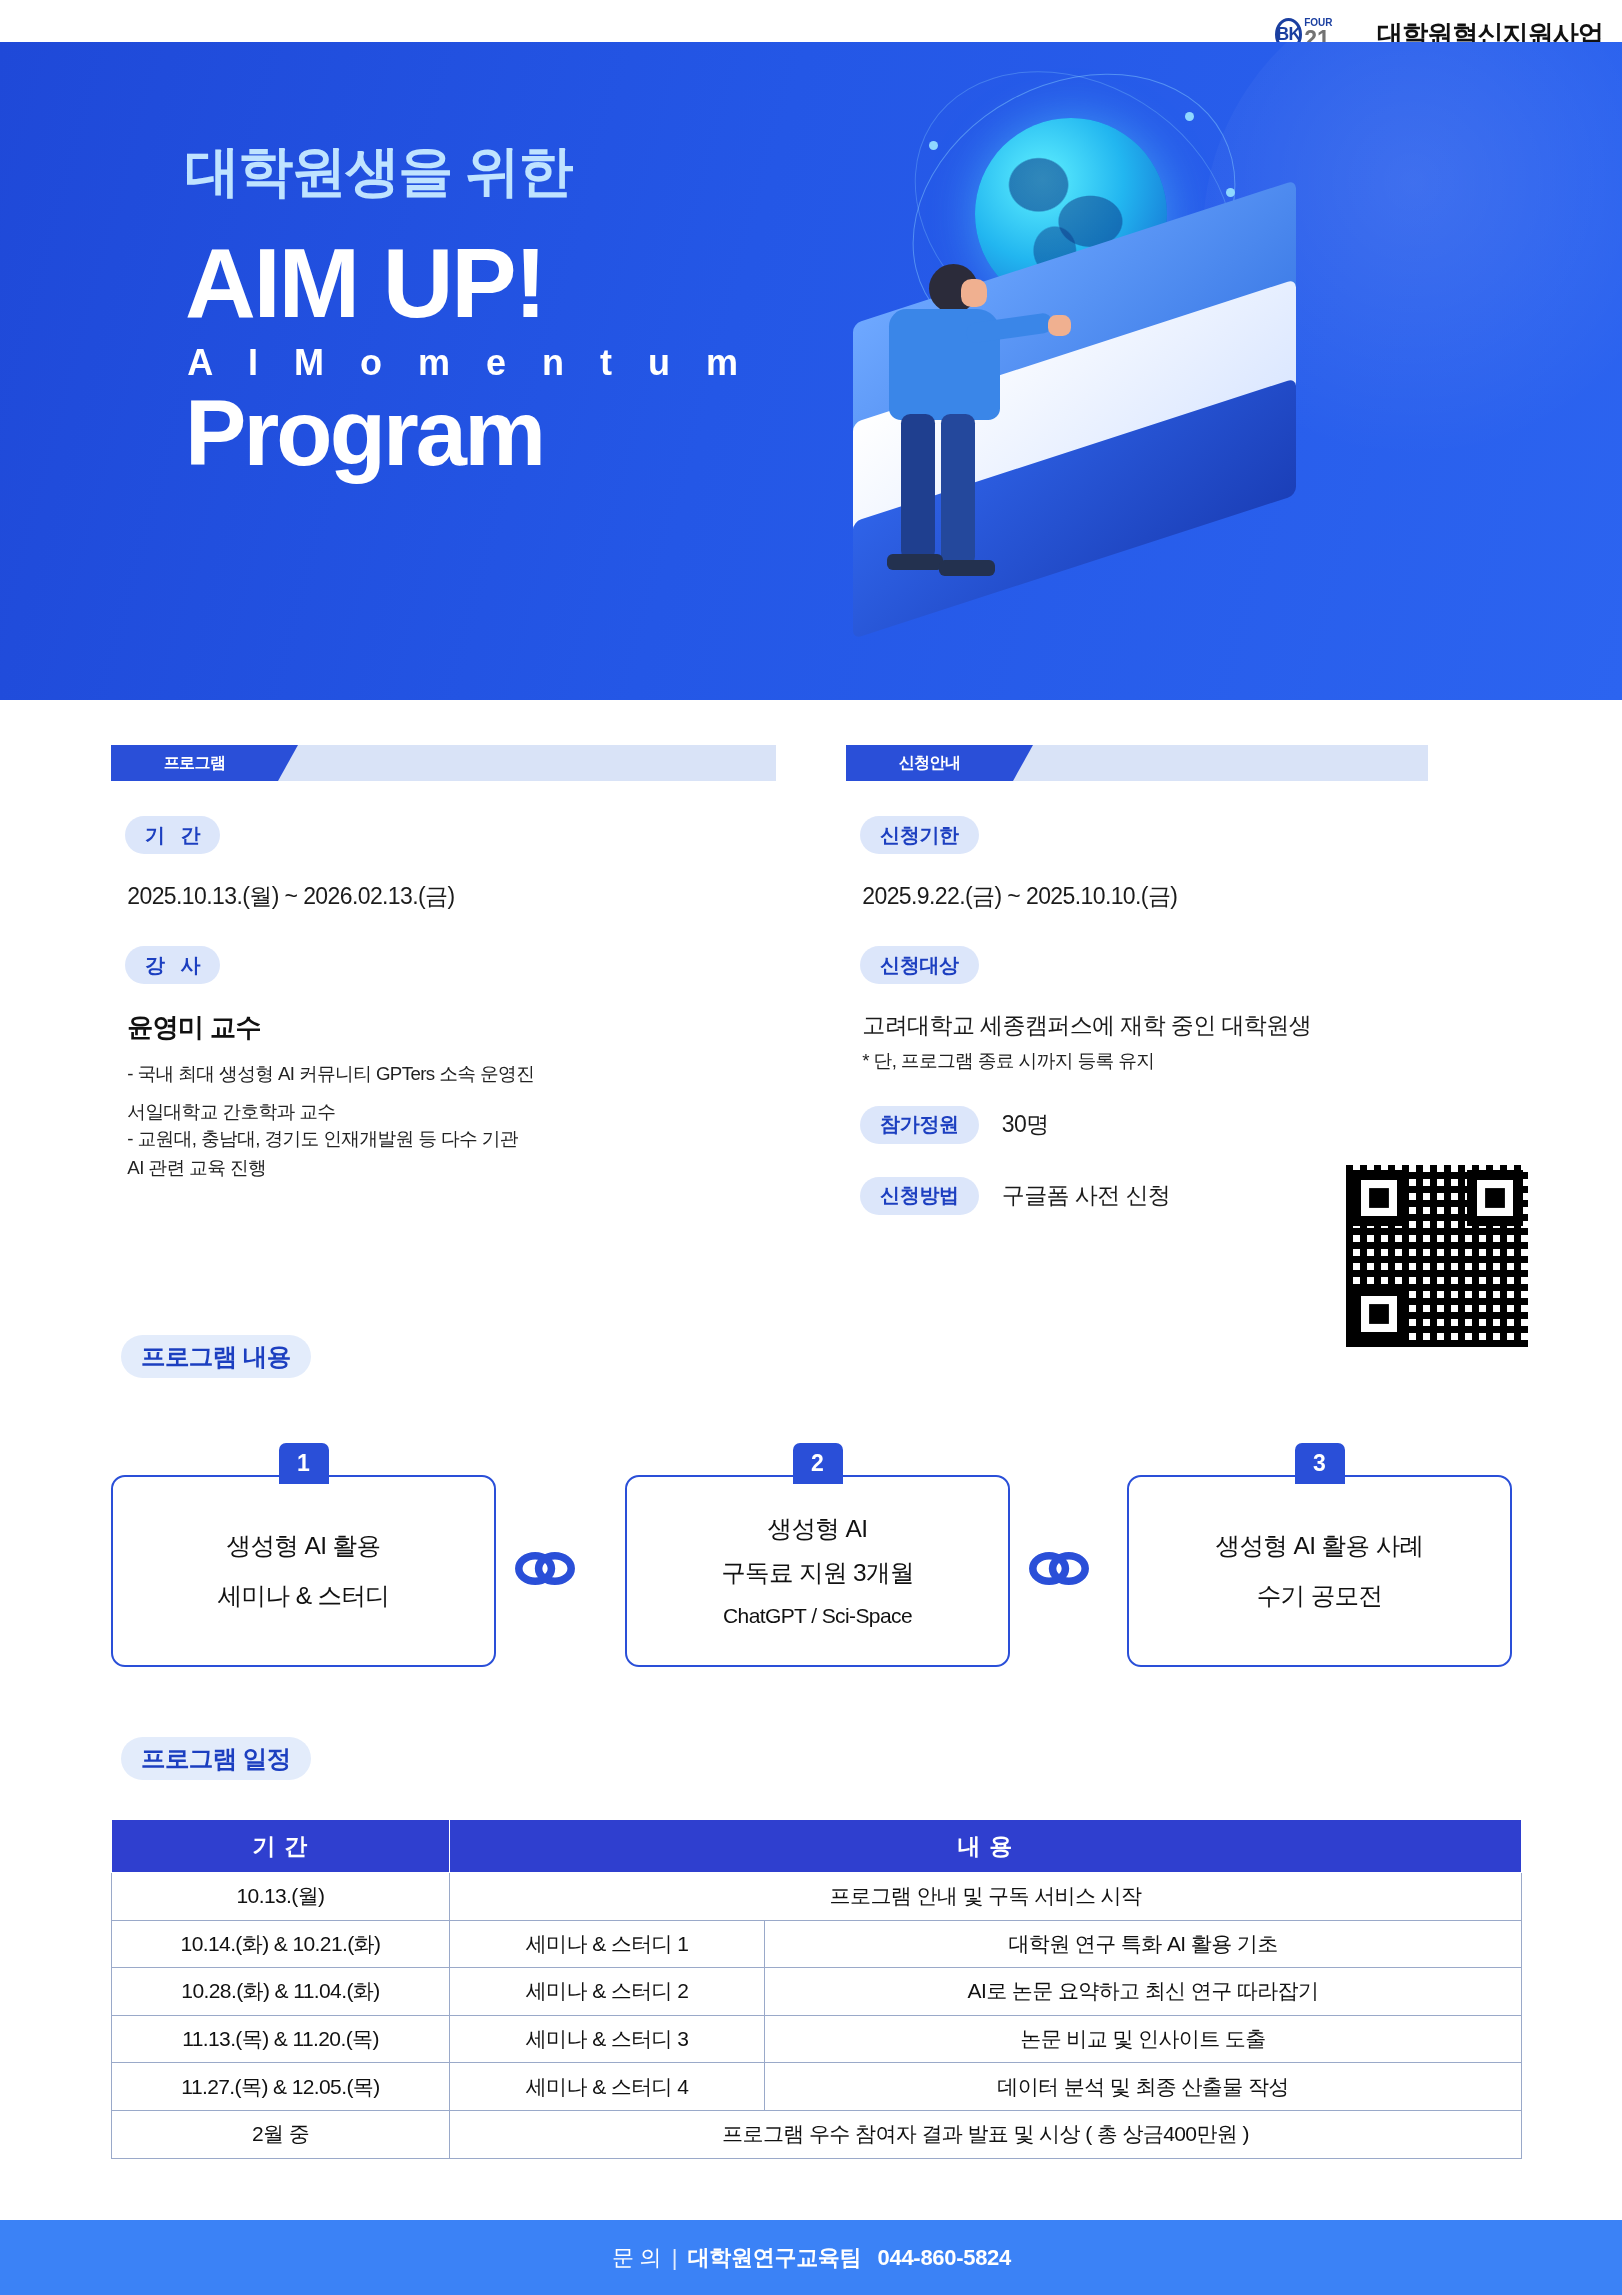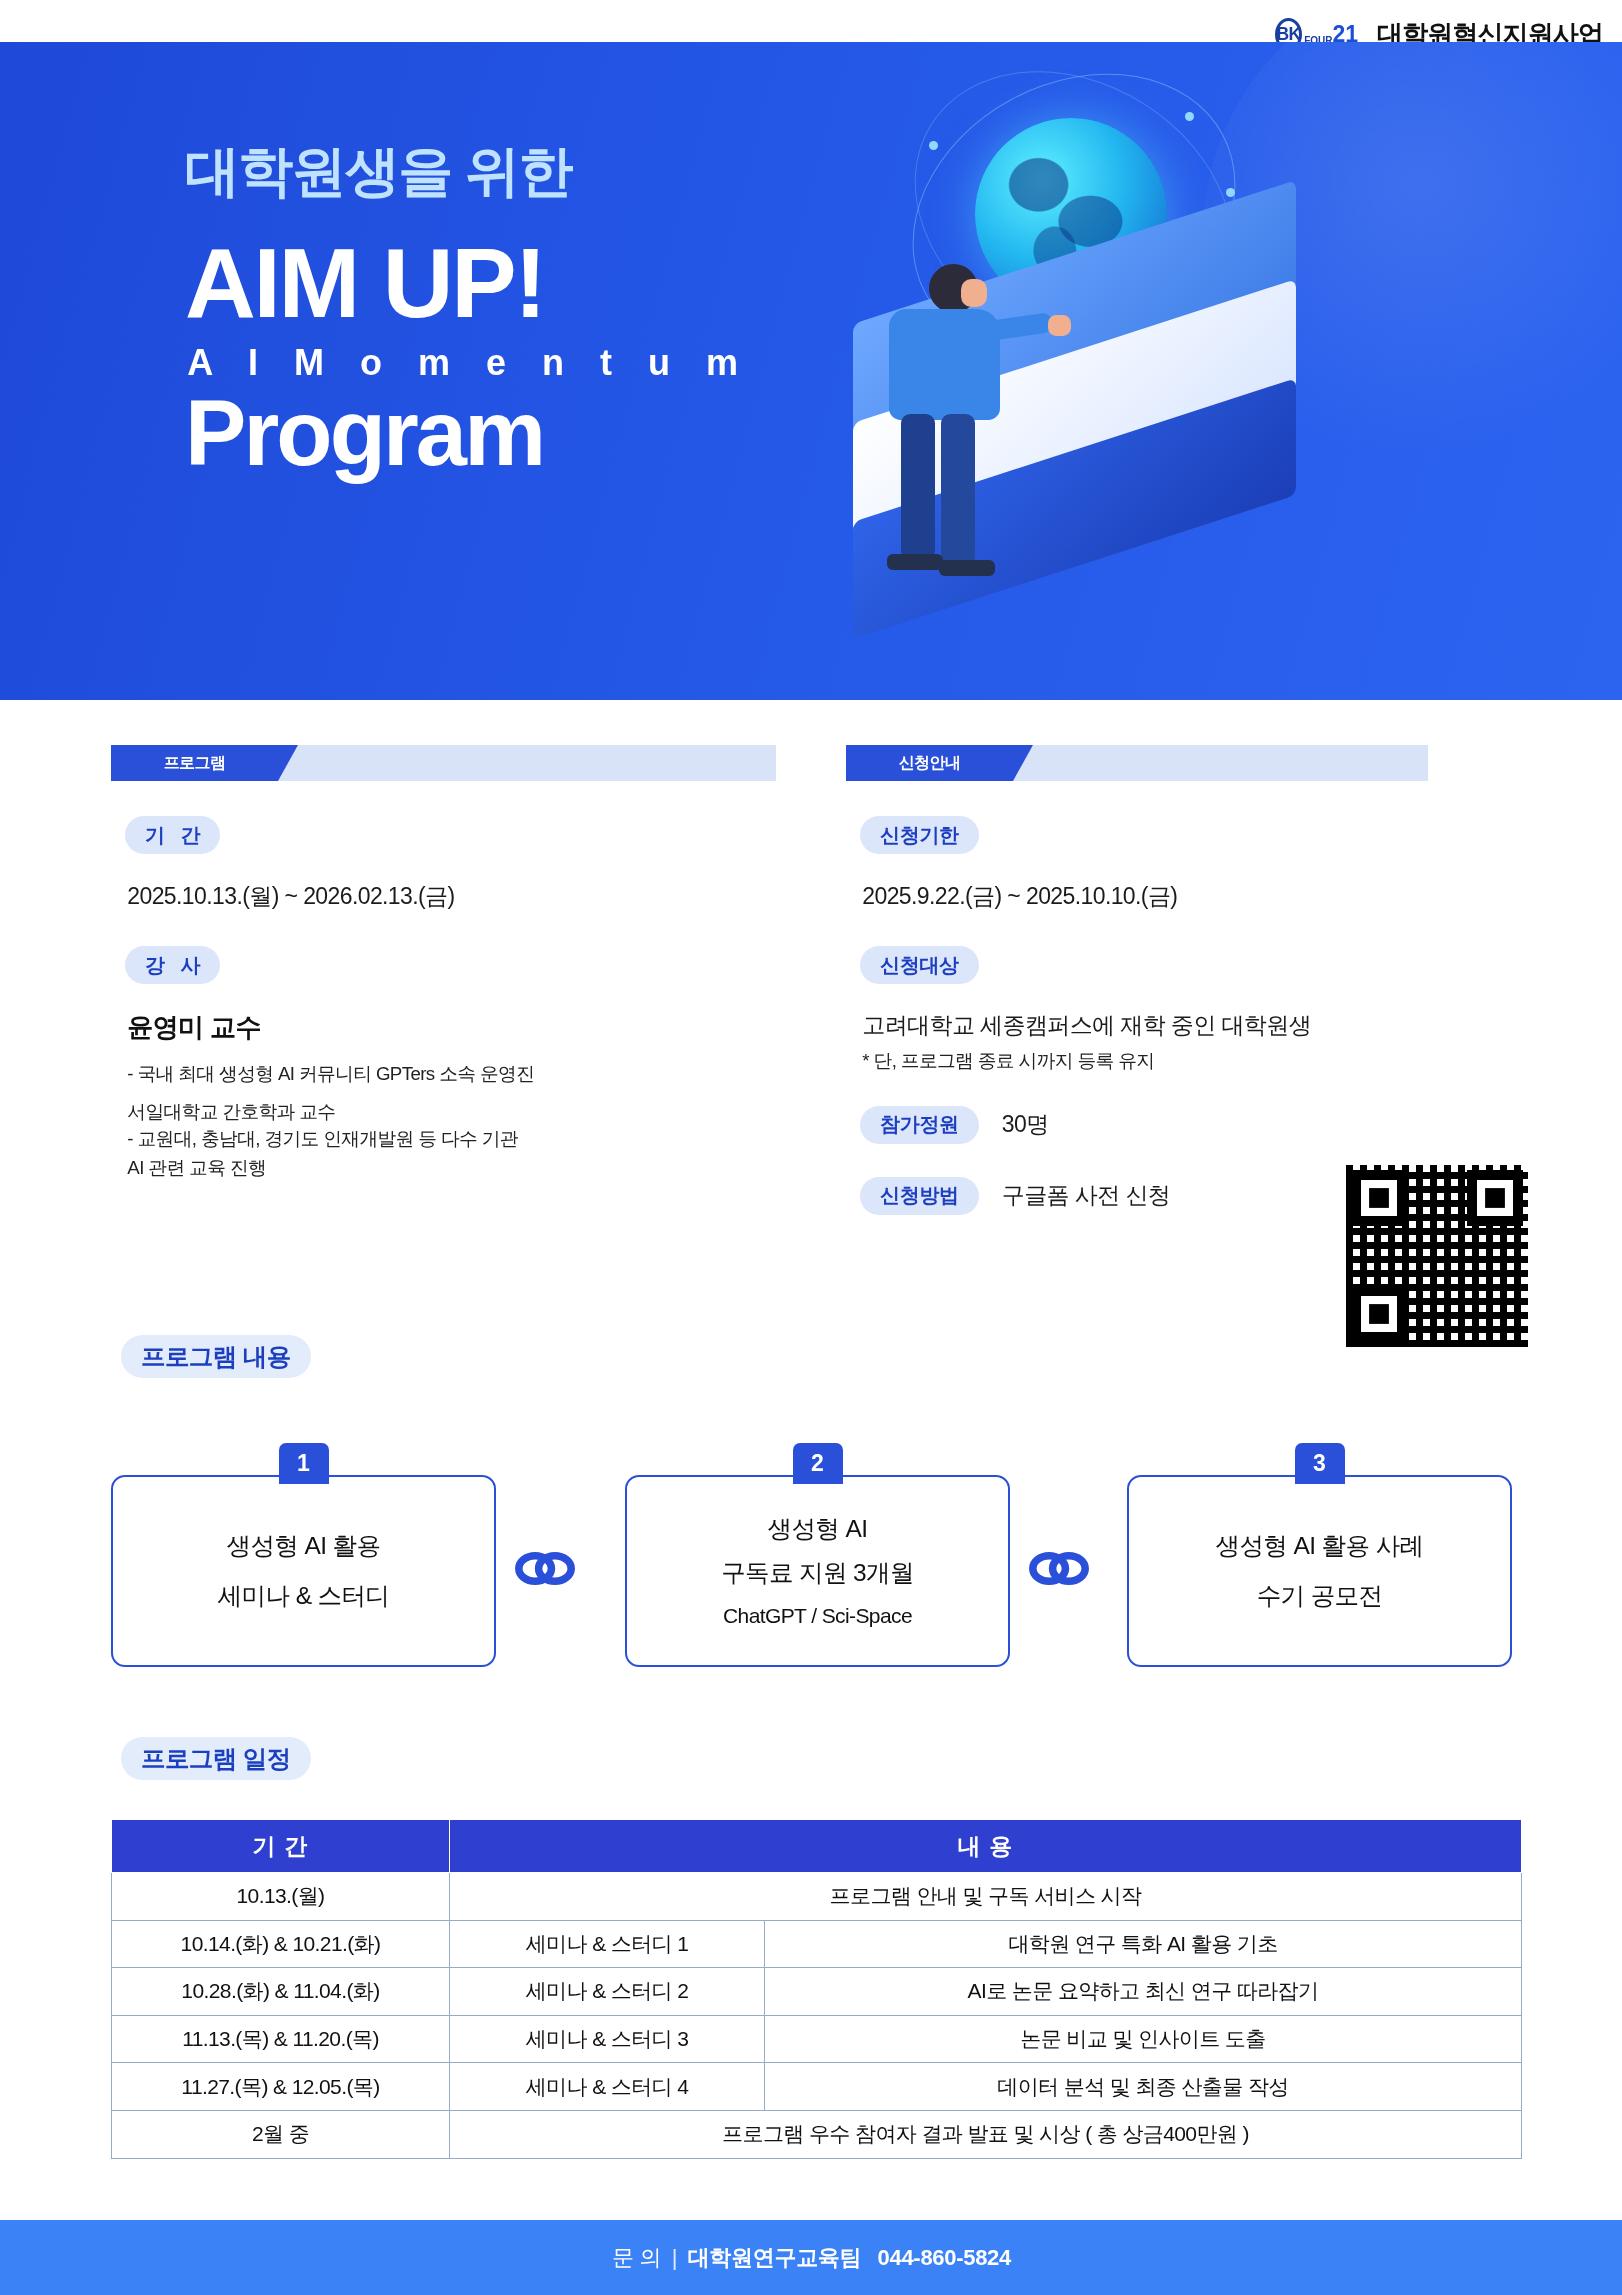--- a/index.html
+++ b/index.html
@@ -37,27 +37,27 @@
   }
   .bk-oval {
     width: 27px; height: 33px;
     border: 3.5px solid #1b3fa0;
     border-radius: 50%;
     display: flex; align-items: center; justify-content: center;
     font-weight: bold; font-size: 17.5px; color: #1b3fa0;
     letter-spacing: -0.6px;
   }
   .bk-21 {
-    font-size: 23px; font-weight: bold; color: #1d4ed8; line-height: 1;
+    font-size: 23px; font-weight: bold; color: #737373; line-height: 1;
   }
   .bk-four {
     font-size: 10px; font-weight: bold; color: #1b3fa0;
     line-height: 1; letter-spacing: 0px;
   }
-  .bk-21col { display: flex; flex-direction: row; align-items: flex-end; }
+  .bk-21col { display: flex; flex-direction: column; align-items: flex-start; }
   .bk-title {
     font-size: 26px; font-weight: bold; color: #111111; letter-spacing: -0.9px; padding-left: 7px;
   }
 
   
   .hero {
     position: absolute;
     top: 42px; left: 0;
     width: 1623px; height: 658px;
     background: linear-gradient(105deg, #1f49d8 0%, #2457e6 45%, #2c64f0 100%);

